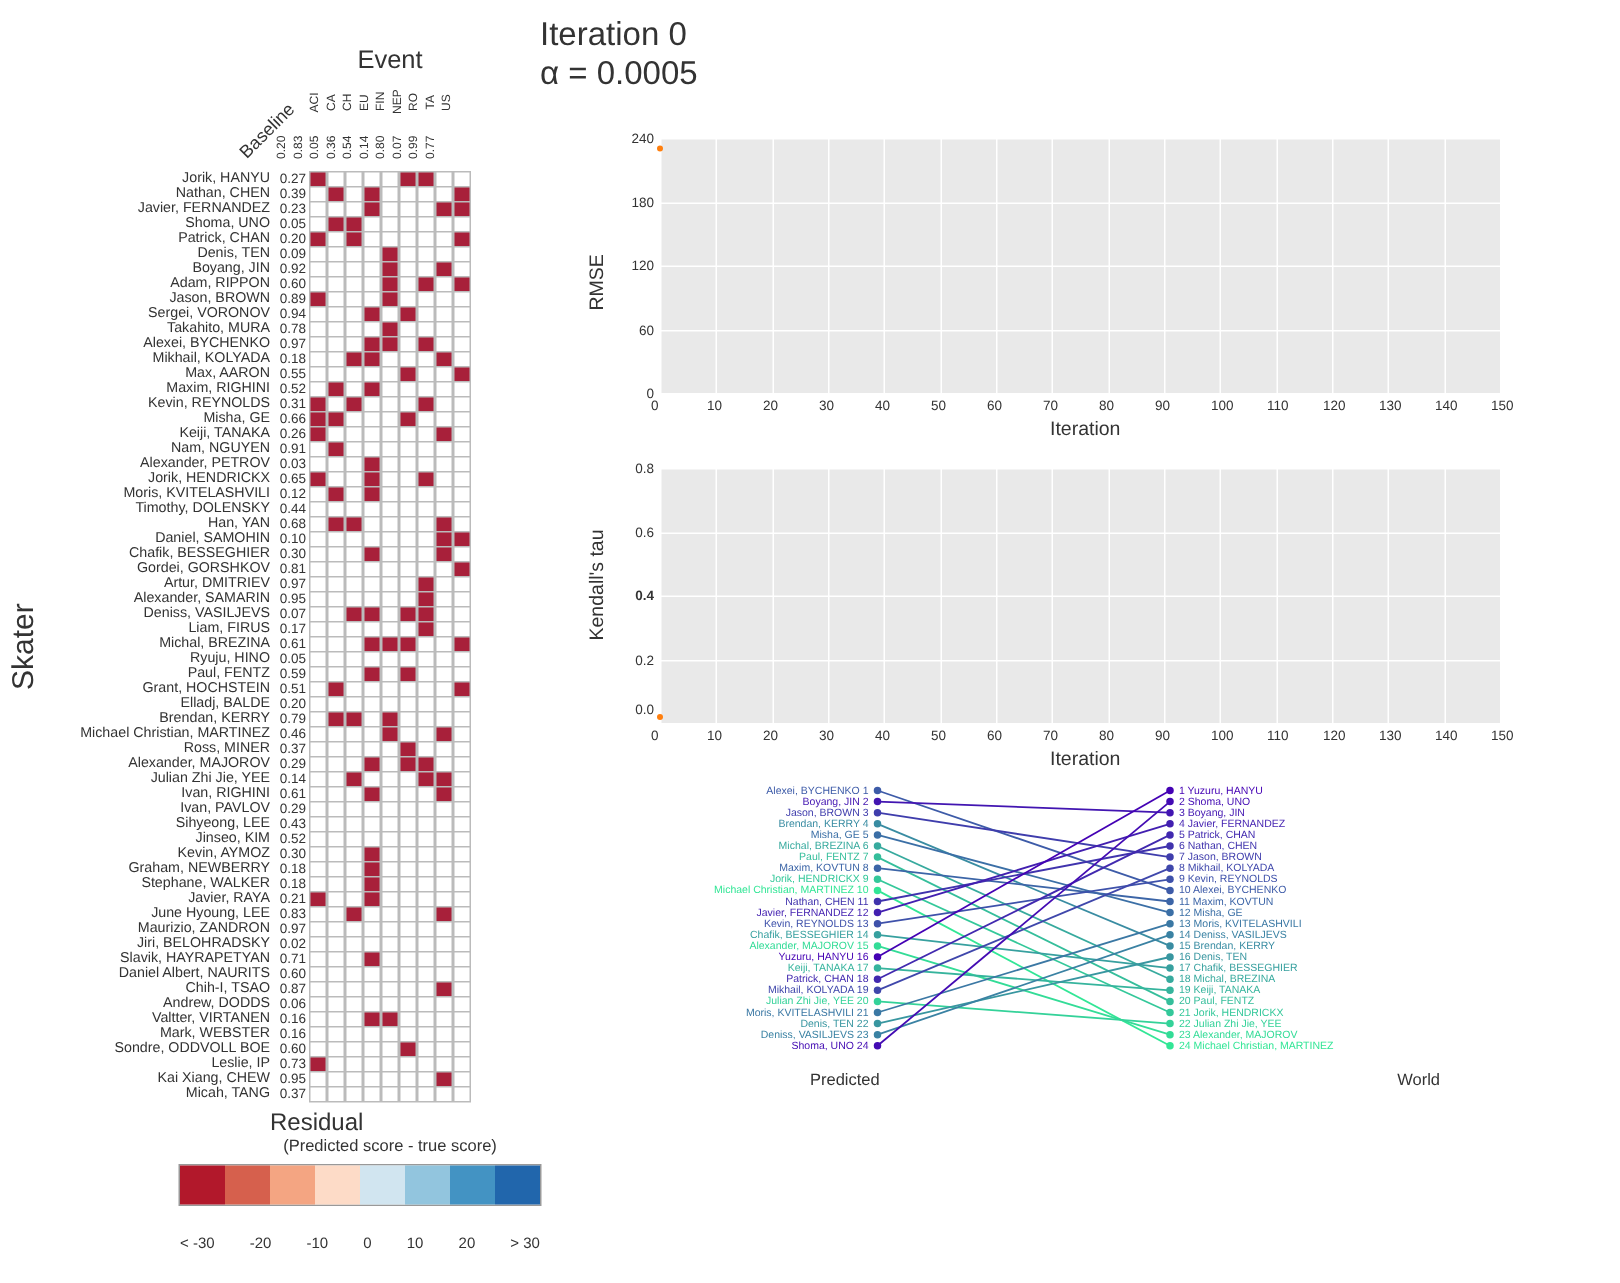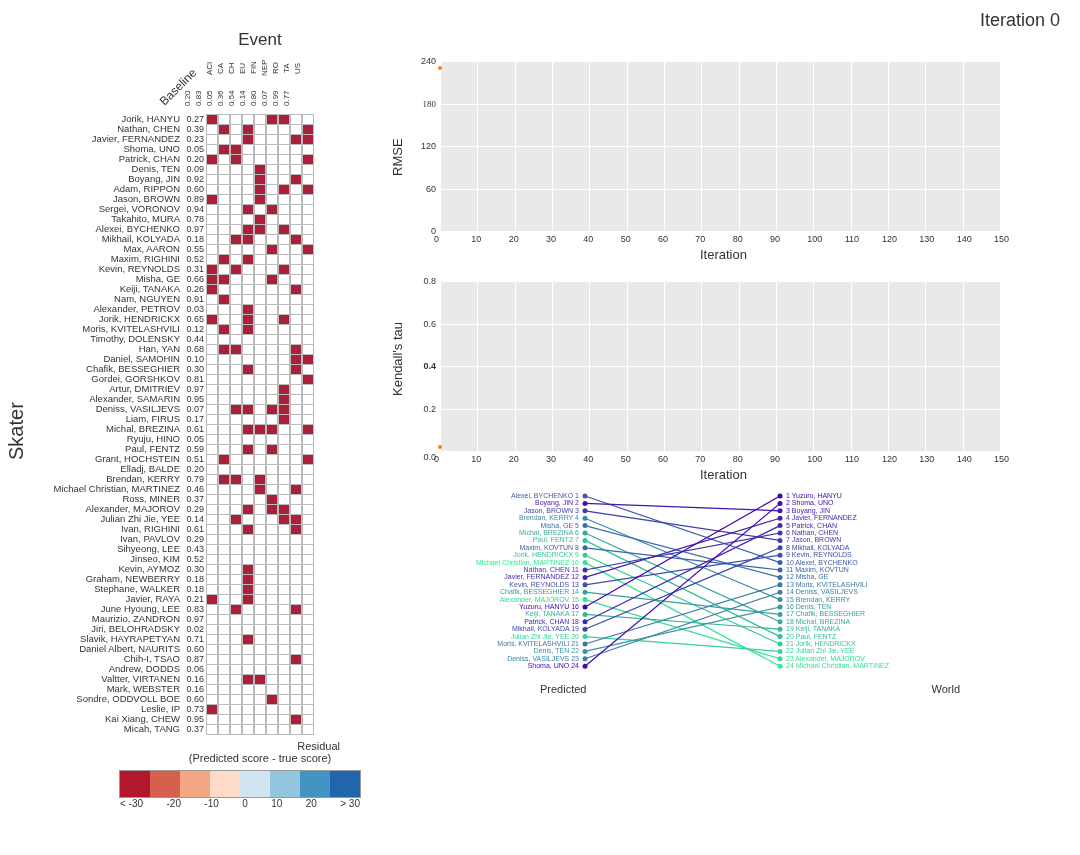--- a/index.html
+++ b/index.html
@@ -1,38 +1,38 @@
 <!DOCTYPE html>
 <html><head>
 <meta charset="utf-8">
 <style>
   html,body{margin:0;padding:0;font-family:Arial,Helvetica,sans-serif;background:#fff;color:#333;font-size:11px}
   .page{width:1080px;height:855px;position:relative}
   .left-panel{position:absolute;left:0;top:30px;width:340px}
   .right-panel{position:absolute;left:360px;top:10px;width:700px}
-  .title{text-align:right;font-size:18px;font-weight:500}
+  .title{text-align:left;font-size:22px;font-weight:500}
   .event-label{text-align:center;font-size:17px;margin-bottom:4px}
   .skater-label{position:absolute;left:5px;top:430px;transform:rotate(-90deg);transform-origin:left top;font-size:20px}
   .baseline-label{position:absolute;left:155px;top:50px;transform:rotate(-45deg);font-size:12px}
   .grid-area{position:relative;margin-left:180px}
   .event-headers{display:flex;margin-left:24px}
   .event-h{width:11px;font-size:8px;text-align:center;writing-mode:vertical-rl;transform:rotate(180deg);height:28px;line-height:11px}
   .rows{margin-top:2px}
   .row{display:flex;align-items:center;height:10px;line-height:10px}
   .row-name{width:170px;text-align:right;font-size:9.5px;margin-left:-170px;padding-right:4px}
   .row-base{width:20px;font-size:9px;text-align:right;padding-right:2px}
   .row-cells{display:flex}
   .cell{width:10px;height:9px;border:0.5px solid #bbb;margin:0;background:#fff}
   .cell.f{background:#a8203a}
-  .resid-label{margin-left:180px;text-align:right;margin-top:6px;font-size:11px}
+  .resid-label{margin-left:180px;text-align:left;margin-top:6px;font-size:16px}
   .resid-sub{margin-left:180px;text-align:center;font-size:11px}
   .colorbar{margin-left:140px;margin-top:6px;display:flex;flex-direction:column;align-items:center}
   .cb-bar{display:flex;width:240px;height:26px;border:0.5px solid #999}
   .cb-seg{flex:1;height:100%}
-  .cb-ticks{display:flex;width:240px;justify-content:space-between;font-size:10px;margin-top:0}
+  .cb-ticks{display:flex;width:240px;justify-content:space-between;font-size:10px;margin-top:20px}
   .plot{position:relative;margin-left:40px;margin-top:20px}
   .plot .bg{position:absolute;background:#e9e9e9}
   .plot .axis-label{position:absolute;font-size:13px}
   .plot .tick{position:absolute;font-size:9px;color:#333}
   .slope{position:relative;margin-left:40px;margin-top:10px;height:190px;width:600px}
   .slope svg{width:100%;height:100%}
   .bot-labels{display:flex;justify-content:space-between;width:420px;margin-left:180px;font-size:11px;margin-top:2px}
 </style>
 </head>
 <body>
@@ -1019,20 +1019,21 @@
           <span>0</span>
           <span>10</span>
           <span>20</span>
           <span>&gt; 30</span>
         </div>
     </div>
   </div>
 
   <div class="right-panel">
     <div class="title">Iteration 0</div>
+    <div class="title">α = 0.0005</div>
 
     <div id="plot0" class="plot" style="height:210px;width:600px">
         <div class="bg" style="left: 40px; top: 10px; width: 560px; height: 170px; background: rgb(233, 233, 233);"></div>
         <div style="position: absolute; left: 40px; top: 10px; width: 1px; height: 170px; background: rgb(255, 255, 255);"></div>
         <div class="tick" style="left: 34px; top: 183px;">0</div>
         <div style="position: absolute; left: 77.3333px; top: 10px; width: 1px; height: 170px; background: rgb(255, 255, 255);"></div>
         <div class="tick" style="left: 71.3333px; top: 183px;">10</div>
         <div style="position: absolute; left: 114.667px; top: 10px; width: 1px; height: 170px; background: rgb(255, 255, 255);"></div>
         <div class="tick" style="left: 108.667px; top: 183px;">20</div>
         <div style="position: absolute; left: 152px; top: 10px; width: 1px; height: 170px; background: rgb(255, 255, 255);"></div>
@@ -1061,21 +1062,21 @@
         <div class="tick" style="left: 556.667px; top: 183px;">140</div>
         <div style="position: absolute; left: 600px; top: 10px; width: 1px; height: 170px; background: rgb(255, 255, 255);"></div>
         <div class="tick" style="left: 594px; top: 183px;">150</div>
         <div style="position: absolute; left: 40px; top: 180px; height: 1px; width: 560px; background: rgb(255, 255, 255);"></div>
         <div class="tick" style="right: 564px; top: 175px;">0</div>
         <div style="position: absolute; left: 40px; top: 137.5px; height: 1px; width: 560px; background: rgb(255, 255, 255);"></div>
         <div class="tick" style="right: 564px; top: 132.5px;">60</div>
         <div style="position: absolute; left: 40px; top: 95px; height: 1px; width: 560px; background: rgb(255, 255, 255);"></div>
         <div class="tick" style="right: 564px; top: 90px;">120</div>
         <div style="position: absolute; left: 40px; top: 52.5px; height: 1px; width: 560px; background: rgb(255, 255, 255);"></div>
-        <div class="tick" style="right: 564px; top: 47.5px; font-family: Liberation Serif, serif;">180</div>
+        <div class="tick" style="right: 564px; top: 47.5px;">180</div>
         <div style="position: absolute; left: 40px; top: 10px; height: 1px; width: 560px; background: rgb(255, 255, 255);"></div>
         <div class="tick" style="right: 564px; top: 5px;">240</div>
         <div class="axis-label" style="left: 300px; top: 196px;">Iteration</div>
         <div class="axis-label" style="left: -10px; top: 125px; transform: rotate(-90deg); transform-origin: left top;">RMSE</div>
         <div style="position: absolute; left: 38px; top: 15.0833px; width: 4px; height: 4px; border-radius: 50%; background: rgb(255, 127, 14);"></div>
       </div>
     <div id="plot1" class="plot" style="height:210px;width:600px;margin-top:10px">
         <div class="bg" style="left: 40px; top: 10px; width: 560px; height: 170px; background: rgb(233, 233, 233);"></div>
         <div style="position: absolute; left: 40px; top: 10px; width: 1px; height: 170px; background: rgb(255, 255, 255);"></div>
         <div class="tick" style="left: 34px; top: 183px;">0</div>
@@ -1103,21 +1104,21 @@
         <div class="tick" style="left: 444.667px; top: 183px;">110</div>
         <div style="position: absolute; left: 488px; top: 10px; width: 1px; height: 170px; background: rgb(255, 255, 255);"></div>
         <div class="tick" style="left: 482px; top: 183px;">120</div>
         <div style="position: absolute; left: 525.333px; top: 10px; width: 1px; height: 170px; background: rgb(255, 255, 255);"></div>
         <div class="tick" style="left: 519.333px; top: 183px;">130</div>
         <div style="position: absolute; left: 562.667px; top: 10px; width: 1px; height: 170px; background: rgb(255, 255, 255);"></div>
         <div class="tick" style="left: 556.667px; top: 183px;">140</div>
         <div style="position: absolute; left: 600px; top: 10px; width: 1px; height: 170px; background: rgb(255, 255, 255);"></div>
         <div class="tick" style="left: 594px; top: 183px;">150</div>
         <div style="position: absolute; left: 40px; top: 180px; height: 1px; width: 560px; background: rgb(255, 255, 255);"></div>
-        <div class="tick" style="right: 564px; top: 181px;">0.0</div>
+        <div class="tick" style="right: 564px; top: 166px;">0.0</div>
         <div style="position: absolute; left: 40px; top: 137.5px; height: 1px; width: 560px; background: rgb(255, 255, 255);"></div>
         <div class="tick" style="right: 564px; top: 132.5px;">0.2</div>
         <div style="position: absolute; left: 40px; top: 95px; height: 1px; width: 560px; background: rgb(255, 255, 255);"></div>
         <div class="tick" style="right: 564px; top: 90px; font-weight: bold;">0.4</div>
         <div style="position: absolute; left: 40px; top: 52.5px; height: 1px; width: 560px; background: rgb(255, 255, 255);"></div>
         <div class="tick" style="right: 564px; top: 47.5px;">0.6</div>
         <div style="position: absolute; left: 40px; top: 10px; height: 1px; width: 560px; background: rgb(255, 255, 255);"></div>
         <div class="tick" style="right: 564px; top: 5px;">0.8</div>
         <div class="axis-label" style="left: 300px; top: 196px;">Iteration</div>
         <div class="axis-label" style="left: -10px; top: 125px; transform: rotate(-90deg); transform-origin: left top;">Kendall's tau</div>

